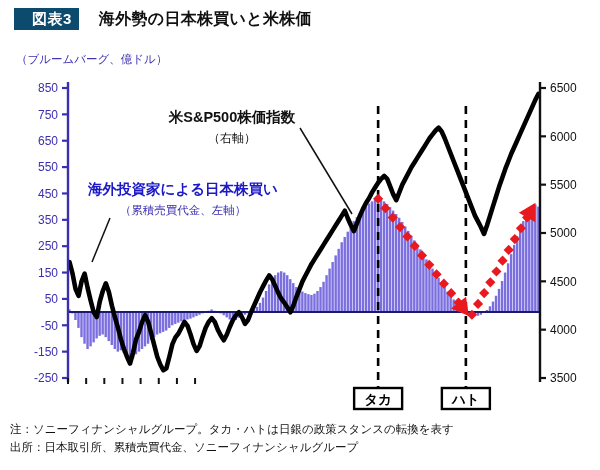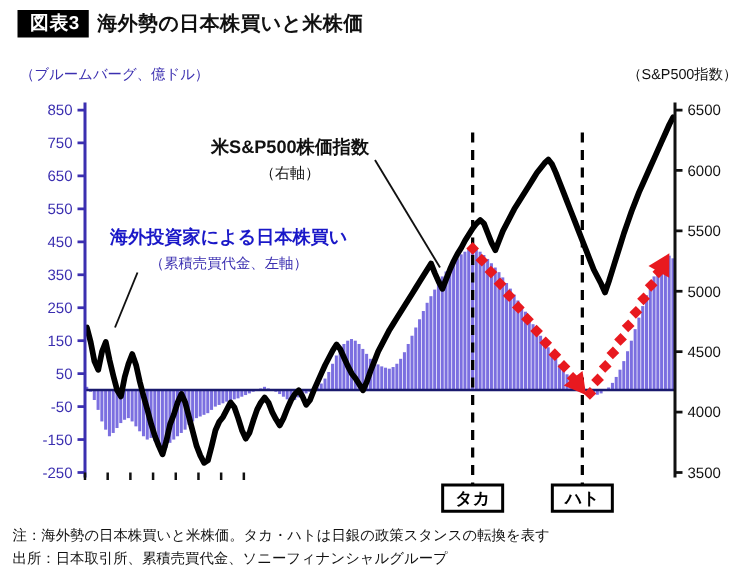--- a/index.html
+++ b/index.html
@@ -6,24 +6,24 @@
   body{
     width:600px;height:470px;background:#ffffff;
     font-family:"Liberation Sans","DejaVu Sans",sans-serif;
     color:#111;overflow:hidden;position:relative;
   }
   #wrap{position:relative;width:600px;height:470px;}
 
   
   .hdr{position:absolute;left:14px;top:8px;display:flex;align-items:center;}
   .badge{
-    background:#000000;color:#fff;font-weight:bold;font-size:15px;
-    padding:3px 7px 4px 10px;line-height:1;letter-spacing:0.5px;
+    background:#0c4a6e;color:#fff;font-weight:bold;font-size:15px;
+    padding:3px 7px 4px 18px;line-height:1;letter-spacing:0.5px;
   }
-  .hdr-title{font-size:16px;font-weight:bold;color:#111;margin-left:7px;letter-spacing:0.3px;}
+  .hdr-title{font-size:16px;font-weight:bold;color:#111;margin-left:20px;letter-spacing:0.3px;}
 
   
   .cap-left{position:absolute;left:16px;top:52px;font-size:11.5px;color:#3b2fb0;}
   .cap-right{position:absolute;right:10px;top:52px;font-size:11.5px;color:#111;}
 
   
   #chart{position:absolute;left:0;top:66px;}
 
   
   .notes{position:absolute;left:10px;top:421px;font-size:11.5px;line-height:1.55;color:#111;}
@@ -44,21 +44,20 @@
 <body>
 
 <div id="wrap">
 
   <div class="hdr">
     <span class="badge">図表3</span>
     <span class="hdr-title">海外勢の日本株買いと米株価</span>
   </div>
 
   <div class="cap-left">（ブルームバーグ、億ドル）</div>
-  <div class="cap-right">（S&amp;P500指数）</div>
 
   <svg id="chart" width="600" height="350">
     <g id="bars">
         <rect x="68.18" width="2.43" y="243.45" height="2.64" fill="#7b6fe0"></rect>
         <rect x="71.21" width="2.43" y="246.09" height="1.32" fill="#7b6fe0"></rect>
         <rect x="74.23" width="2.43" y="246.09" height="7.91" fill="#7b6fe0"></rect>
         <rect x="77.26" width="2.43" y="246.09" height="15.82" fill="#7b6fe0"></rect>
         <rect x="80.28" width="2.43" y="246.09" height="25.05" fill="#7b6fe0"></rect>
         <rect x="83.31" width="2.43" y="246.09" height="31.64" fill="#7b6fe0"></rect>
         <rect x="86.33" width="2.43" y="246.09" height="36.91" fill="#7b6fe0"></rect>
@@ -319,17 +318,17 @@
         <text x="232" y="56" class="ann-black">米S&amp;P500株価指数</text>
         <text x="232" y="76" class="ann-black-sm">（右軸）</text>
         <text x="183" y="128" class="ann-blue">海外投資家による日本株買い</text>
         <text x="183" y="148" class="ann-blue-sm">（累積売買代金、左軸）</text>
         <line x1="300" y1="62" x2="352" y2="148" stroke="#111" stroke-width="1.5"></line>
         <line x1="110" y1="152" x2="92" y2="196" stroke="#111" stroke-width="1.5"></line>
       </g>
   </svg>
 
   <div class="notes">
-    <div>注：海外勢の日本株買いと米株価。タカ・ハトは日銀の政策スタンスの転換を表す</div>
+    <div>注：ソニーフィナンシャルグループ。タカ・ハトは日銀の政策スタンスの転換を表す</div>
     <div>出所：日本取引所、累積売買代金、ソニーフィナンシャルグループ</div>
   </div>
 
 </div>
 
 </body></html>

